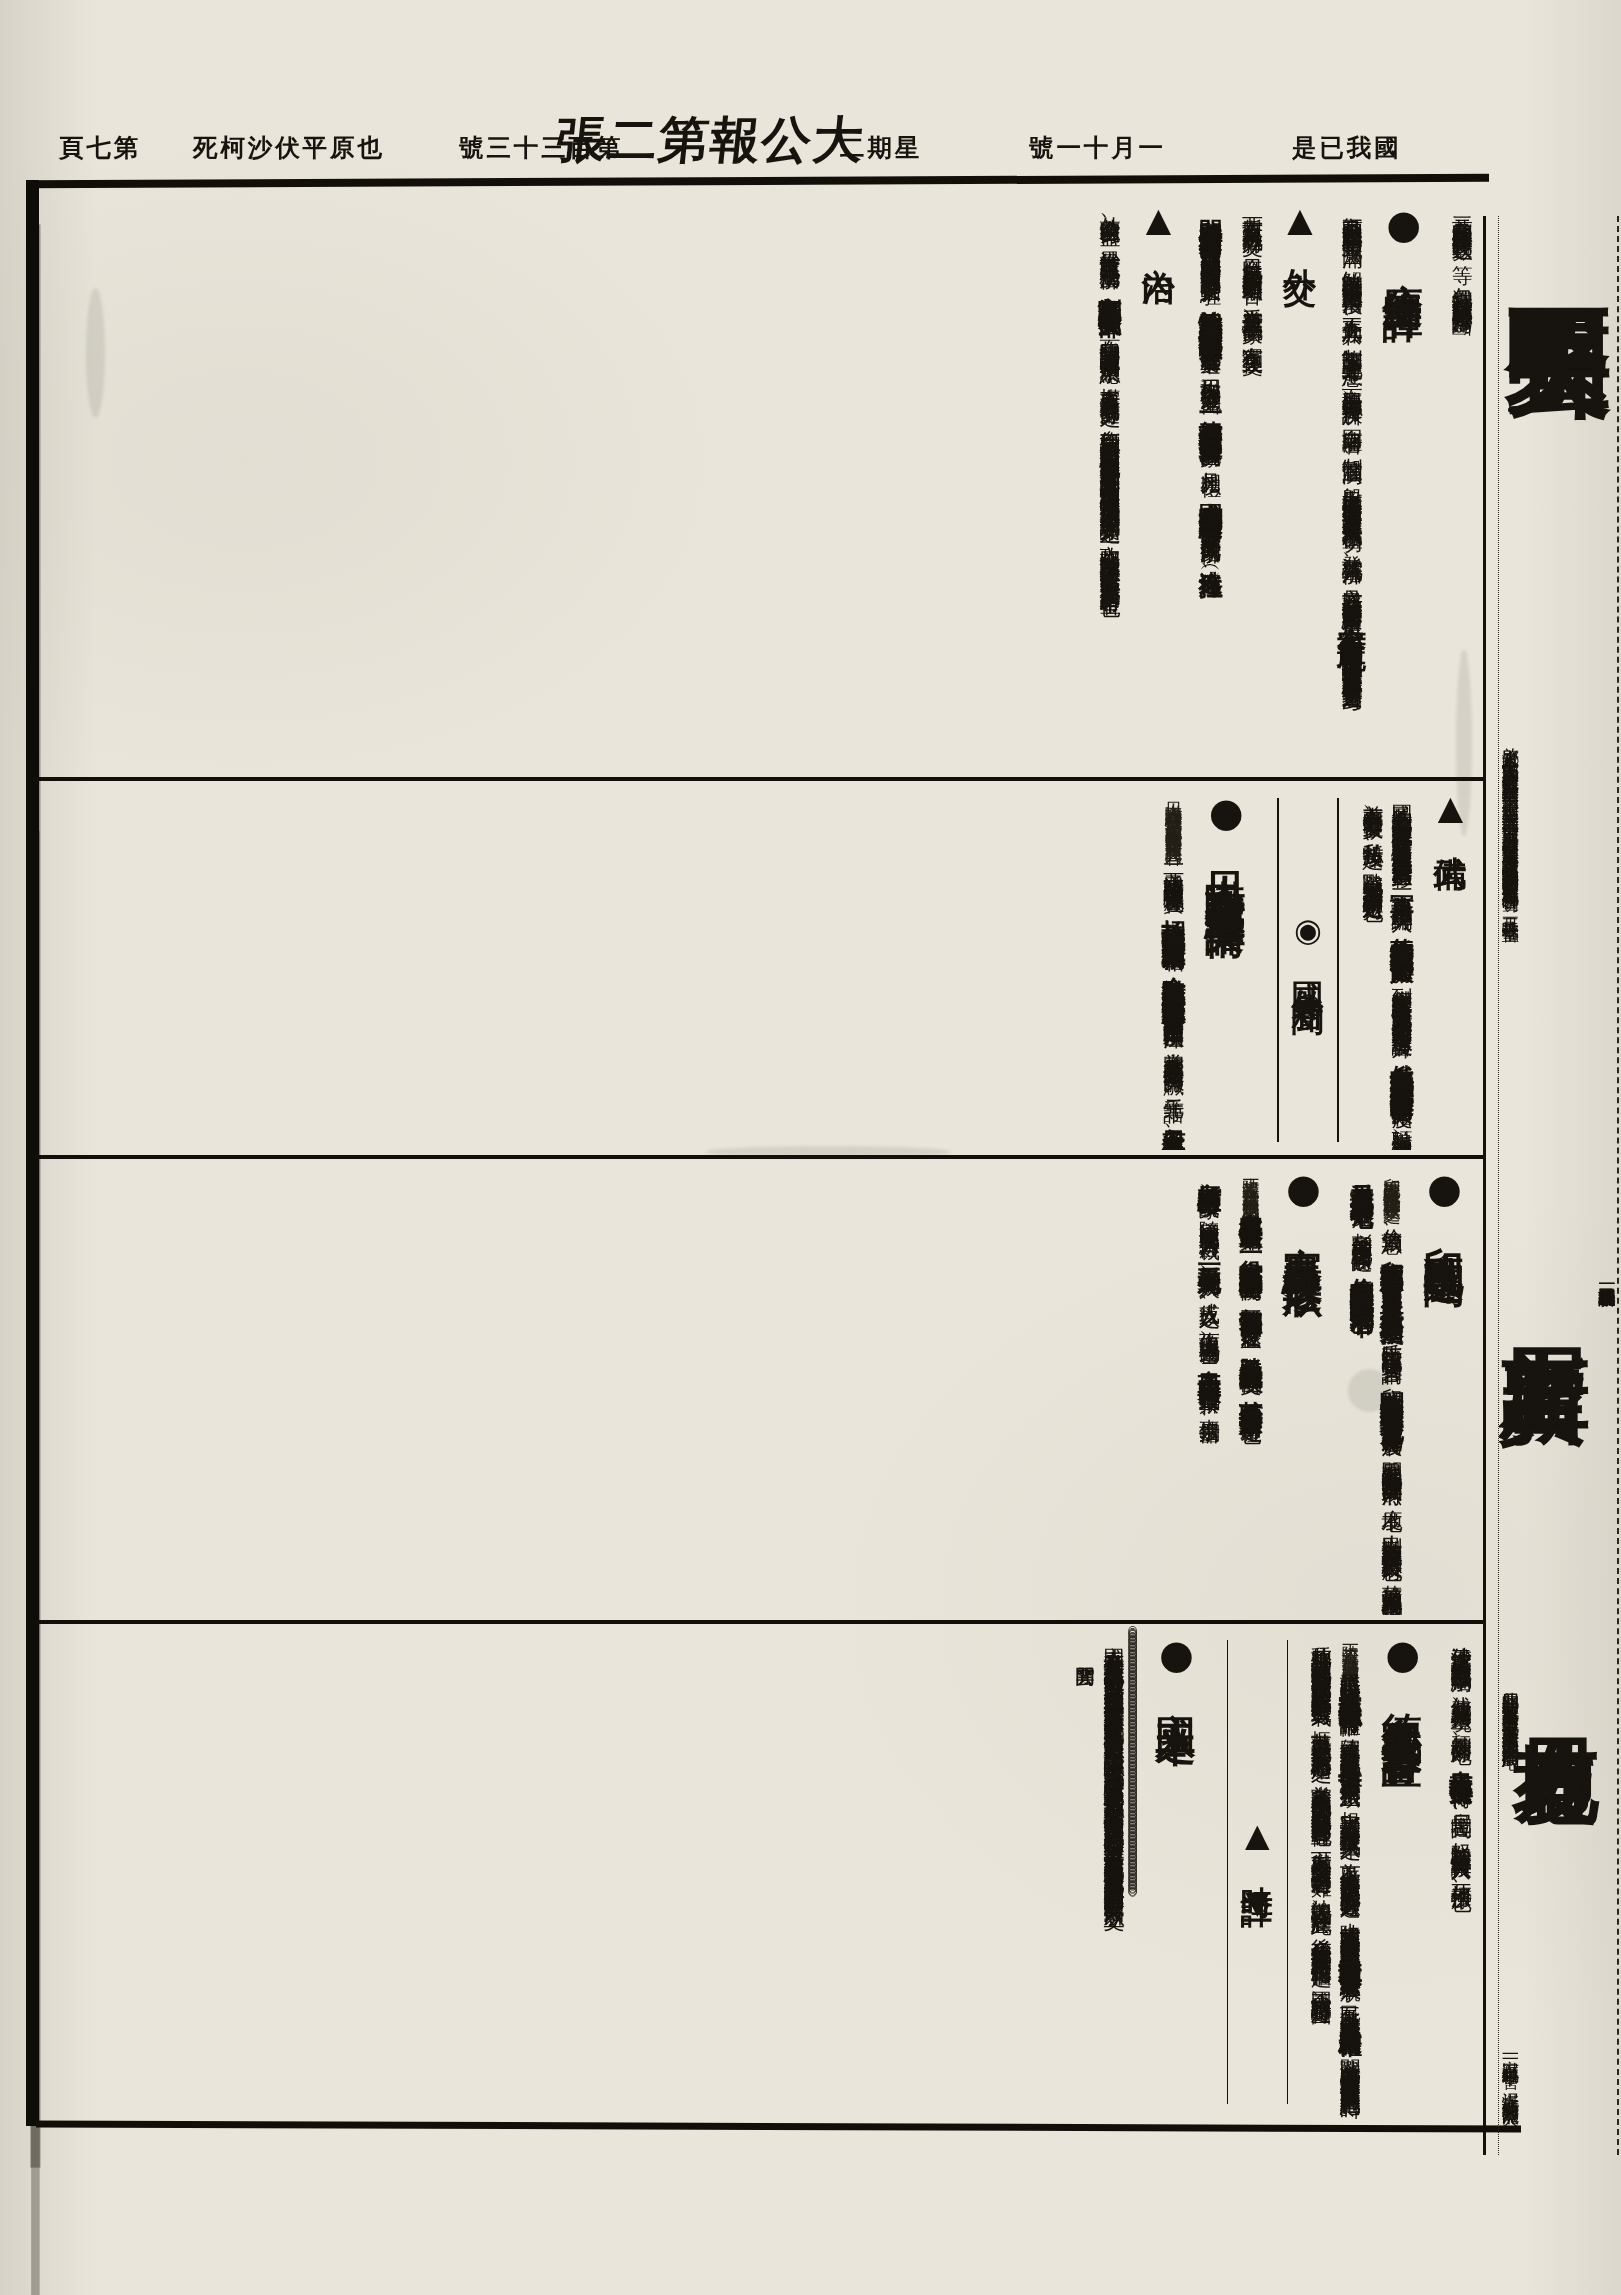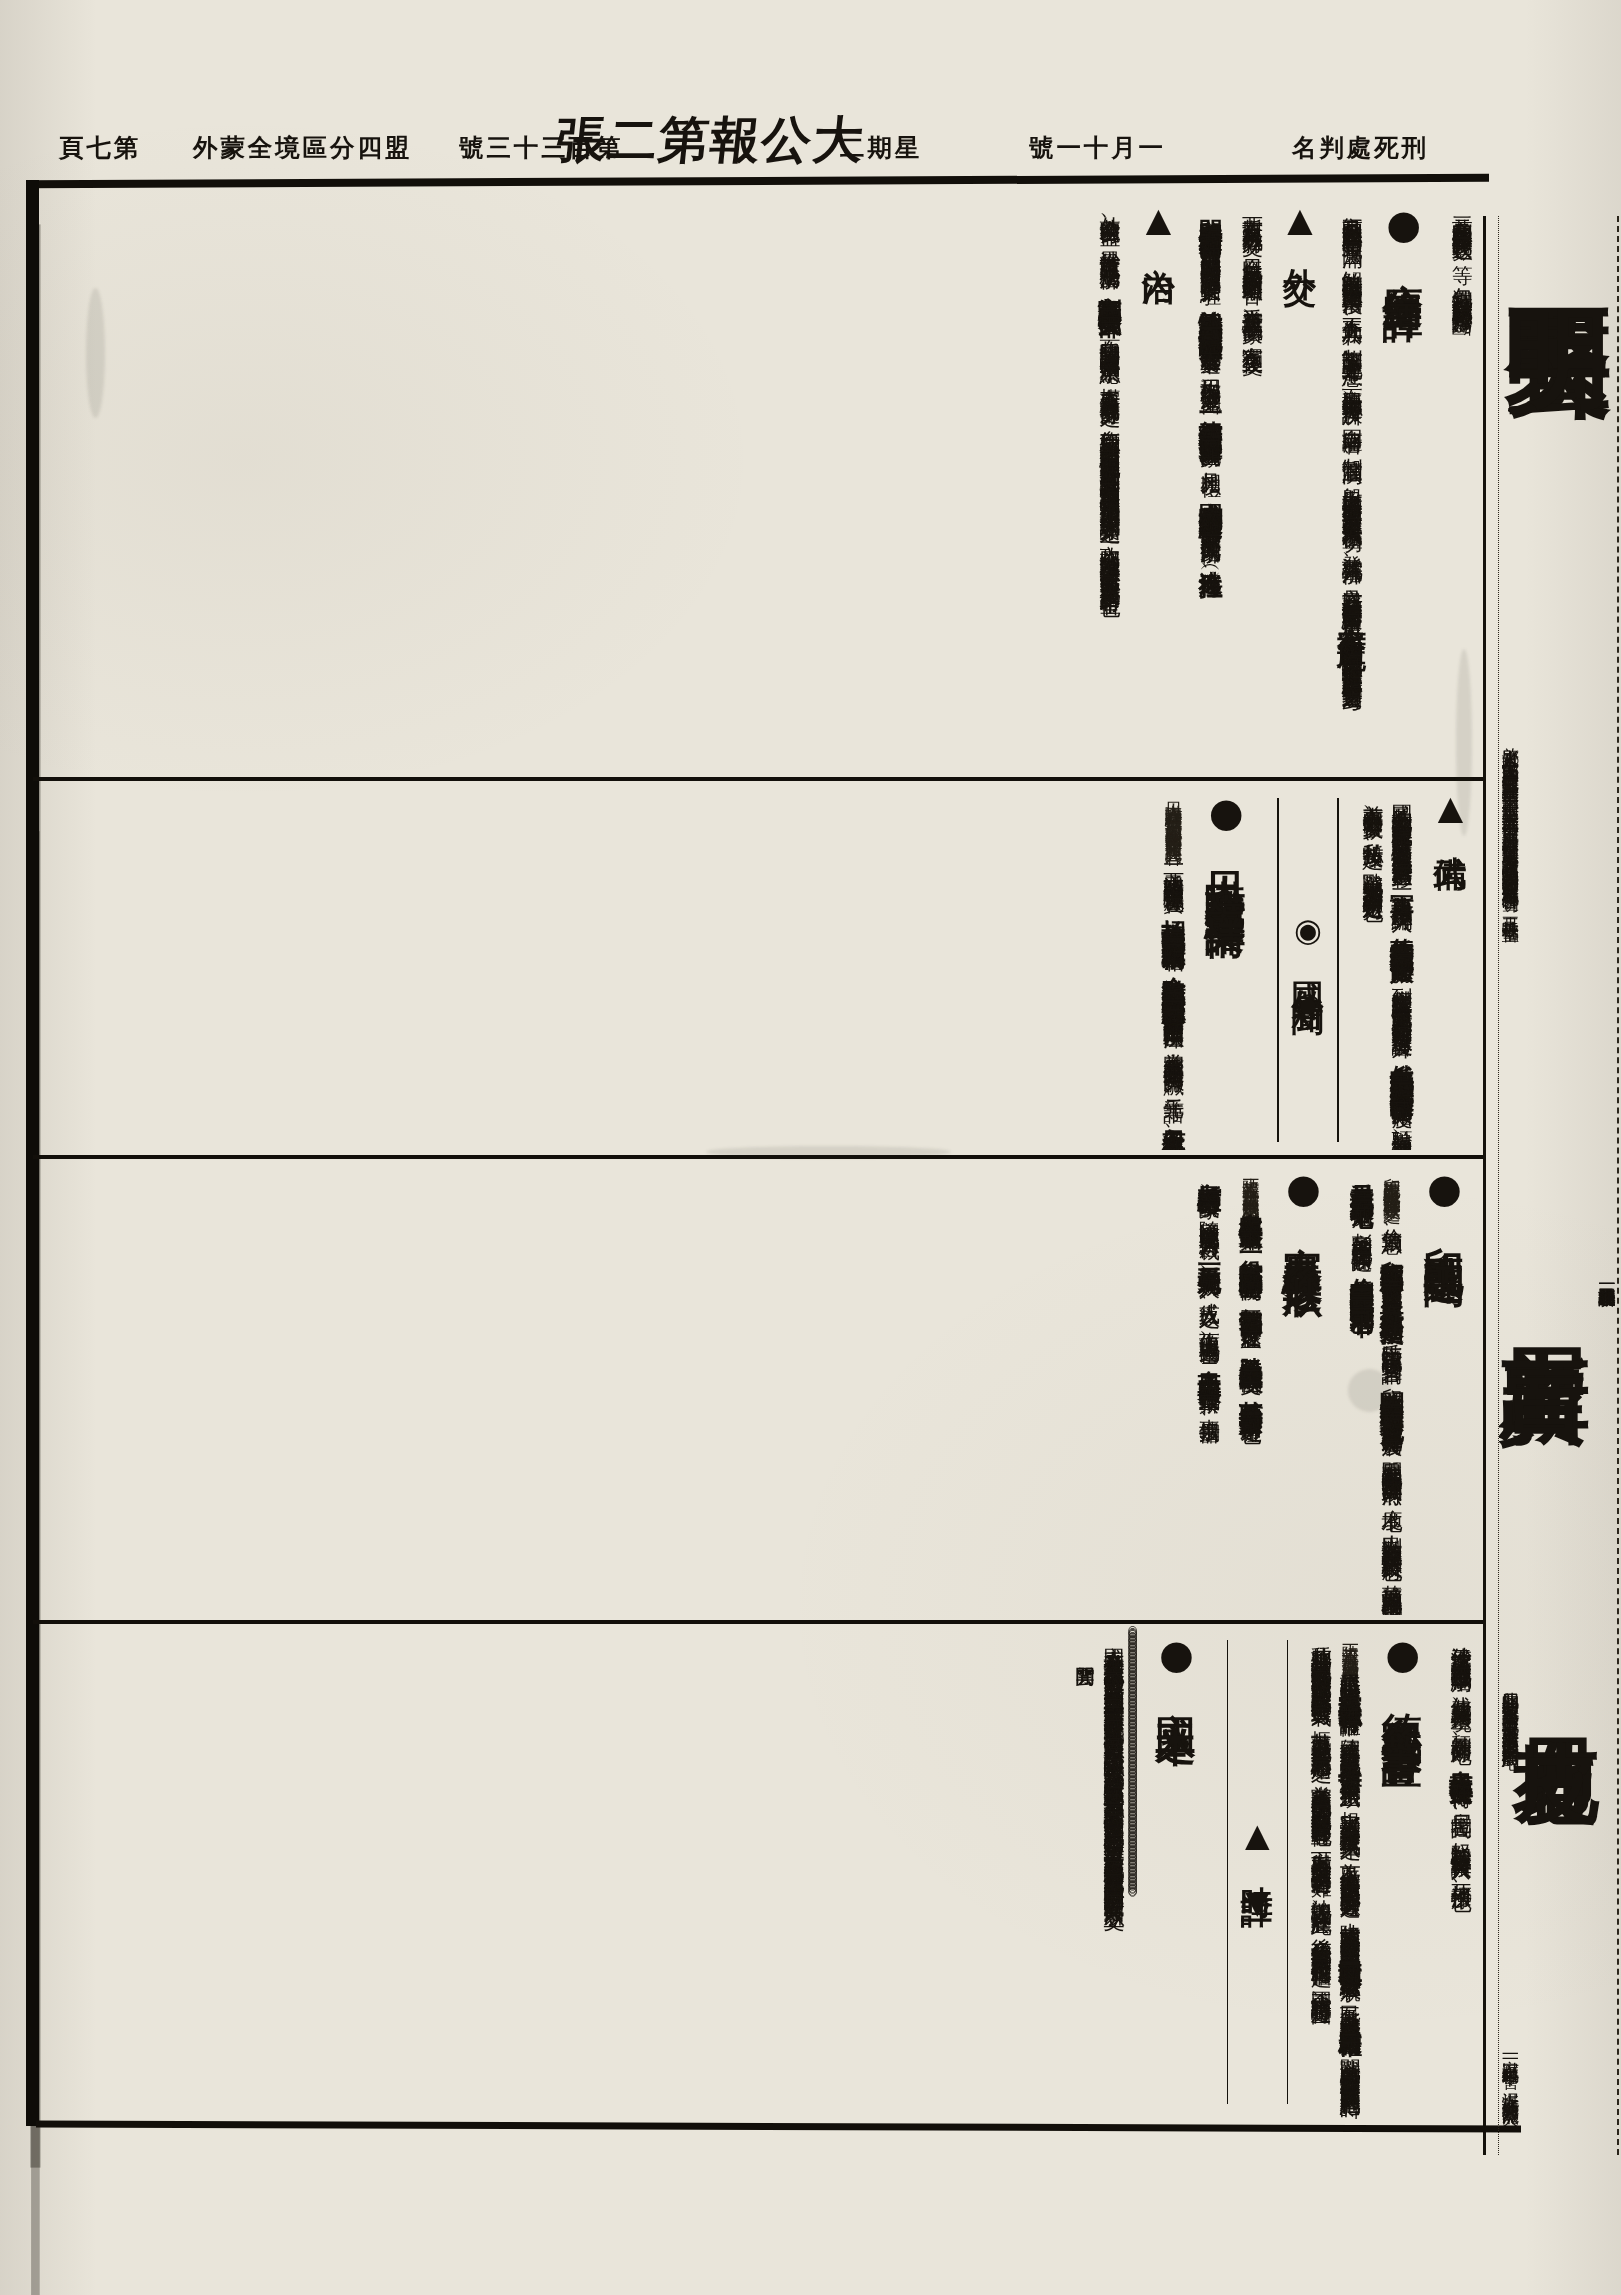--- a/index.html
+++ b/index.html
@@ -68,26 +68,26 @@
   .ad-flex{display:flex;flex-direction:row-reverse;height:100%;}
   .ad-note{writing-mode:vertical-rl;text-orientation:upright;font-size:17.3px;line-height:21.6px;}
 </style>
 </head>
 <body>
 
 <div class="paper-tint"></div>
 
 <header>
   <span class="hdr-item" style="left:59px">頁七第</span>
-  <span class="hdr-item" style="left:193px">外蒙全境區分四盟</span>
+  <span class="hdr-item" style="left:193px">死柯沙伏平原也</span>
   <span class="hdr-item" style="left:459px">號三十三百第</span>
   <span class="masthead" style="left:556px">張二第報公大</span>
   <span class="hdr-item" style="left:840px">二期星</span>
   <span class="hdr-item" style="left:1029px">號一十月一</span>
-  <span class="hdr-item" style="left:1292px">名判處死刑</span>
+  <span class="hdr-item" style="left:1292px">是已我國</span>
 </header>
 
 <div class="rule" style="left:29px;top:177px;width:1460px;height:8px;transform:rotate(-0.25deg)"></div>
 <div class="frame-left"></div>
 <div class="sep-v" style="left:1483px;top:216px;width:2.9px;height:1939px"></div>
 <div class="rule" style="left:33px;top:777px;width:1450px;height:4.3px"></div>
 <div class="rule" style="left:33px;top:1155px;width:1450px;height:3.6px"></div>
 <div class="rule" style="left:33px;top:1620px;width:1450px;height:3.6px"></div>
 <div class="rule" style="left:36px;top:2123px;width:1485px;height:7.2px;transform:rotate(0.2deg)"></div>
 

